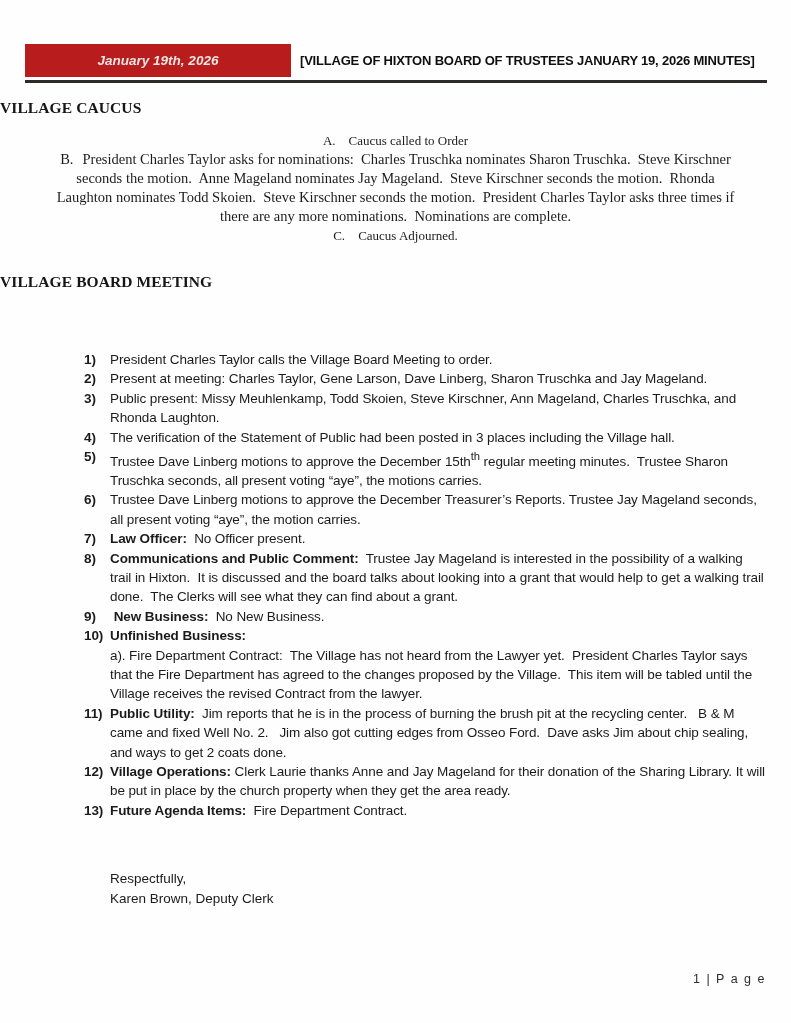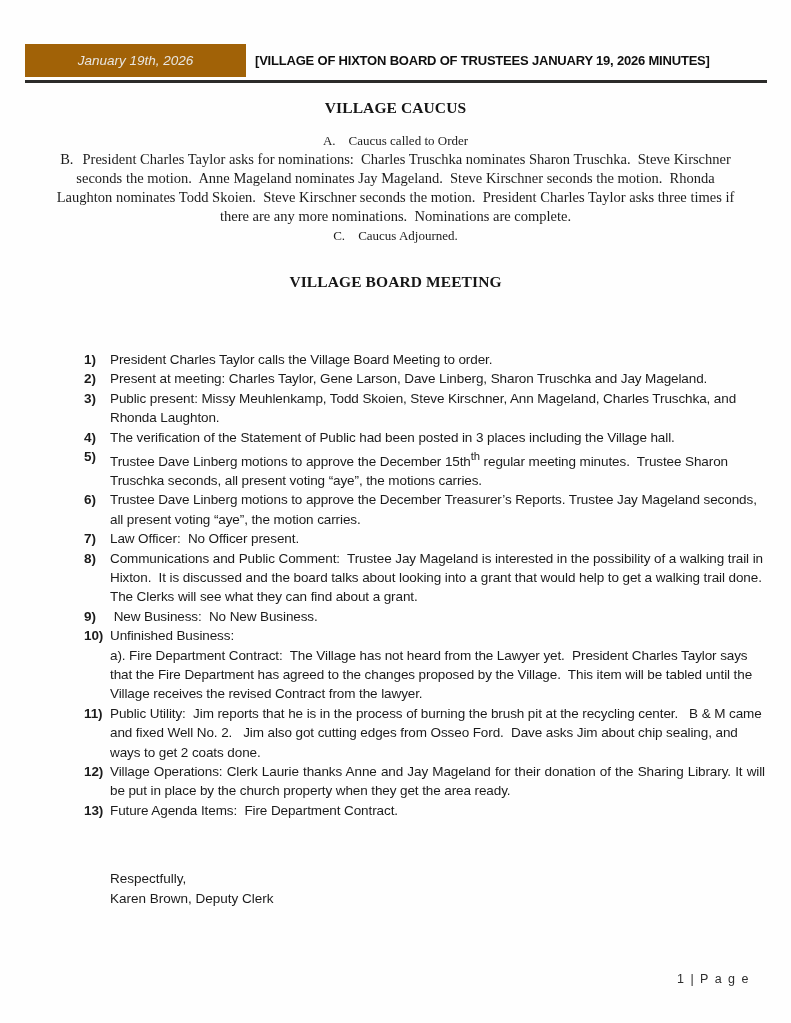--- a/index.html
+++ b/index.html
@@ -8,38 +8,38 @@
     position:relative;
     width:791px; height:1023px;
     background:#fefefe;
     font-family:"Liberation Sans", sans-serif;
     color:#1b1b1b;
     overflow:hidden;
   }
   
   .header { display:flex; align-items:stretch; margin:44px 24px 0 25px; height:33px; }
   .date-box {
-    width:221px; flex:0 0 auto;
-    background:#a16207;
+    width:266px; flex:0 0 auto;
+    background:#b91c1c;
     color:#e8e6e2;
     font-style:italic;
     font-size:13.5px;
-    display:flex; align-items:center; justify-content:center;
+    display:flex; align-items:center; justify-content:center;font-weight:bold;
   }
   .header-title {
     flex:1; display:flex; align-items:center;
     padding-left:9px;
     font-weight:bold; font-size:13px; letter-spacing:-0.2px;
     color:#0f0f0f;
   }
   .rule { margin:3px 24px 0 25px; border-top:3px solid #2c2b29; }
   
   .serif-heading {
     margin-top:16px;
-    text-align:center;
+    text-align:left;
     font-family:"Liberation Serif", serif;
     font-weight:bold; font-size:15.5px;
     color:#161616; letter-spacing:0.1px;
   }
   .h2 { margin-top:28px; }
   .caucus-line {
     margin-top:0; text-align:center;
     font-family:"Liberation Serif", serif;
     font-size:13px; line-height:19px; color:#1c1c1c;
     white-space:pre-wrap;
@@ -57,29 +57,29 @@
   .list {
     list-style:none;
     margin:59px 26px 0 84px;
     font-size:13.5px; letter-spacing:-0.1px;
     line-height:19.4px;
     color:#1b1b1b;
   }
   .li { display:flex; }
   .li .num { font-weight:bold; flex:0 0 26px; white-space:pre; }
   .li .body { flex:1; white-space:pre-wrap; }
-  .li .body b { font-weight:normal; }
+  .li .body b { font-weight:bold; }
   .li .body .sub { white-space:pre-wrap; }
   .li .body.justify { white-space:normal; }
   .li .body.justify span { text-align:justify; }
   .body.justify { text-align:justify; }
   
   .closing { margin:49px 0 0 110px; font-size:13.5px; line-height:19.4px; color:#1b1b1b; }
   .footer {
-    position:absolute; right:41px; bottom:37px;
+    position:absolute; right:25px; bottom:37px;
     font-size:12.5px; letter-spacing:1.5px; color:#2d2d2d;
   }
 </style>
 </head>
 <body>
 
 <div class="page">
 
   <div class="header">
     <div class="date-box">

